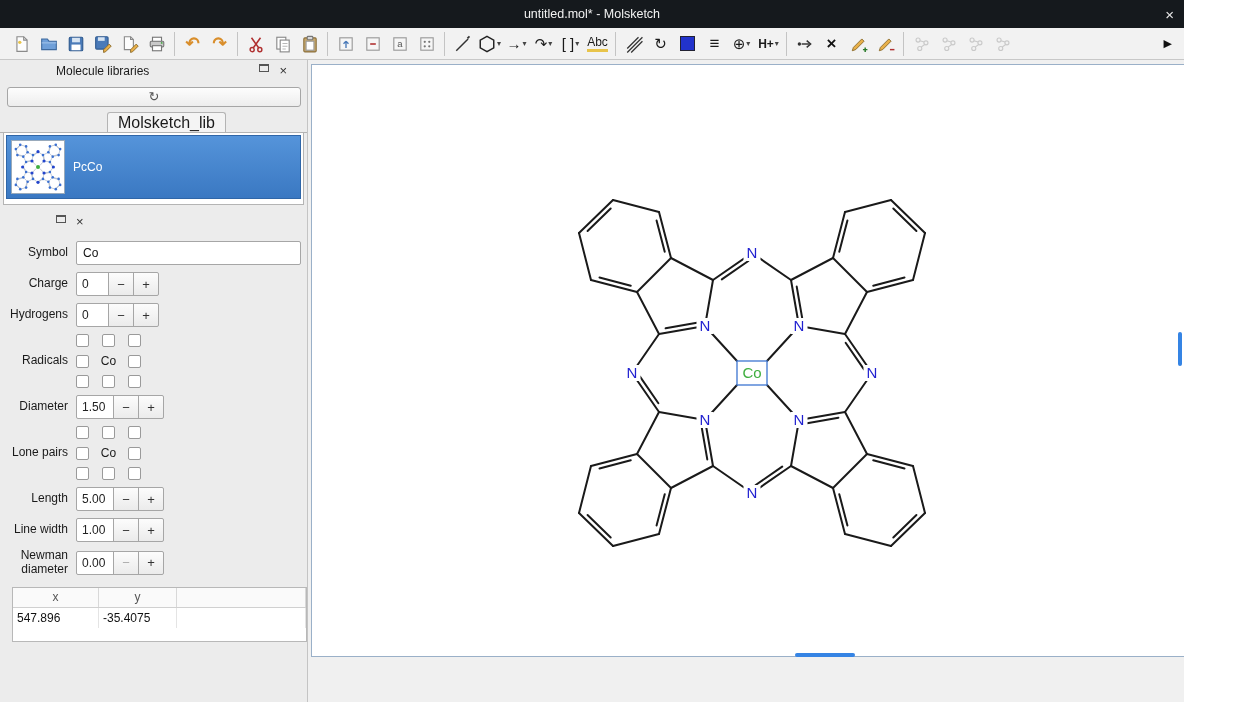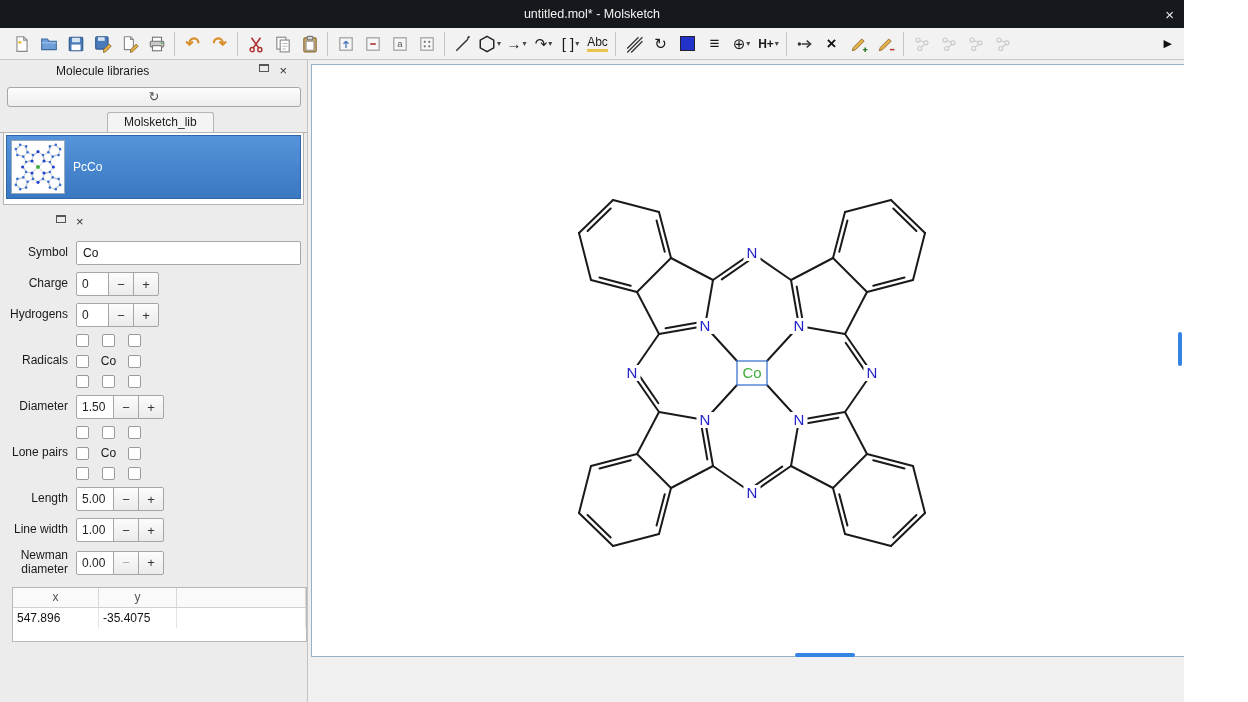--- a/index.html
+++ b/index.html
@@ -35,21 +35,21 @@
   
   .left-panel { position:absolute; left:0; top:0; width:308px; height:100%; background:#ececec; border-right:1px solid #c4c4c4; padding-top:4px; }
   .dock-header { height:20px; display:flex; align-items:flex-start; padding:0 20px;margin-left:36px; }
   .dock-header .dock-title { flex:1; font-size:12px; color:#1a1a1a; }
   .float-ico { width:10px; height:8px; border:1px solid #555; border-top-width:2px; margin-right:10px; display:inline-block; }
   .dock-close { font-size:13px; color:#333; line-height:1; }
 
   .refresh-btn { display:block; width:294px; margin:3px 7px 0 7px; height:20px; border:1px solid #a6a6a6; border-radius:3px; background:linear-gradient(#fdfdfd,#ededed); text-align:center; font-size:13px; color:#555; line-height:18px; }
 
   .tabbar { margin-top:5px; height:21px; position:relative; border-bottom:1px solid #b4b4b4; }
-  .tab { position:absolute; left:107px; bottom:0; height:20px; padding:0 16px; border:1px solid #b4b4b4; border-bottom:none; border-radius:3px 3px 0 0; background:#f4f4f4; font-size:12px; line-height:19px; color:#1a1a1a; }
+  .tab { position:absolute; left:107px; bottom:0; height:20px; padding:0 10px; border:1px solid #b4b4b4; border-bottom:none; border-radius:3px 3px 0 0; background:#f4f4f4; font-size:16px; line-height:19px; color:#1a1a1a; }
 
   .lib-pane { margin:0 3px; height:72px; background:#fff; border:1px solid #b4b4b4; border-top:none; padding:2px; }
   .lib-item { height:64px; display:flex; align-items:center; padding:3px 4px; background:linear-gradient(#5594da,#3a78c2); border:1px solid #2f66a8; }
   .thumb { width:54px; height:54px; background:#fff; border:1px solid #9ab; display:inline-flex; align-items:center; justify-content:center; }
   .lib-label { color:#fff; margin-left:8px; font-size:12px; }
 
   .splitter { height:10px; }
 
   
   .props-body { padding:6px 6px 0 6px; }

